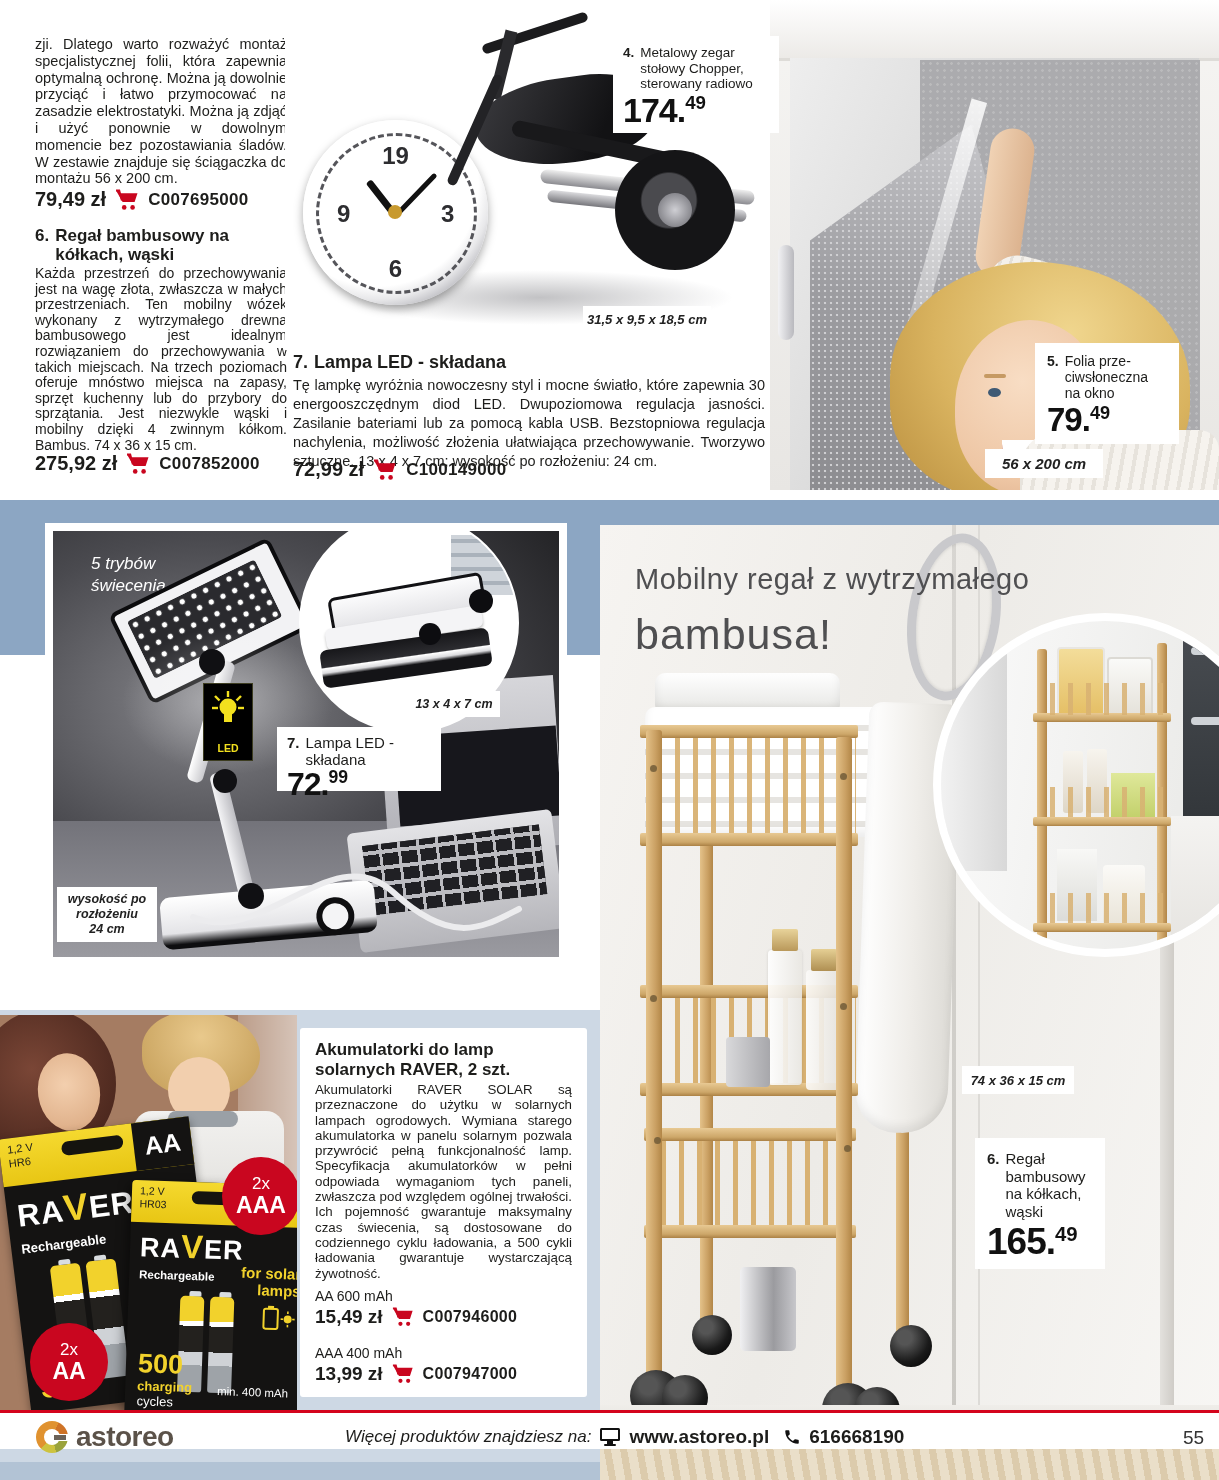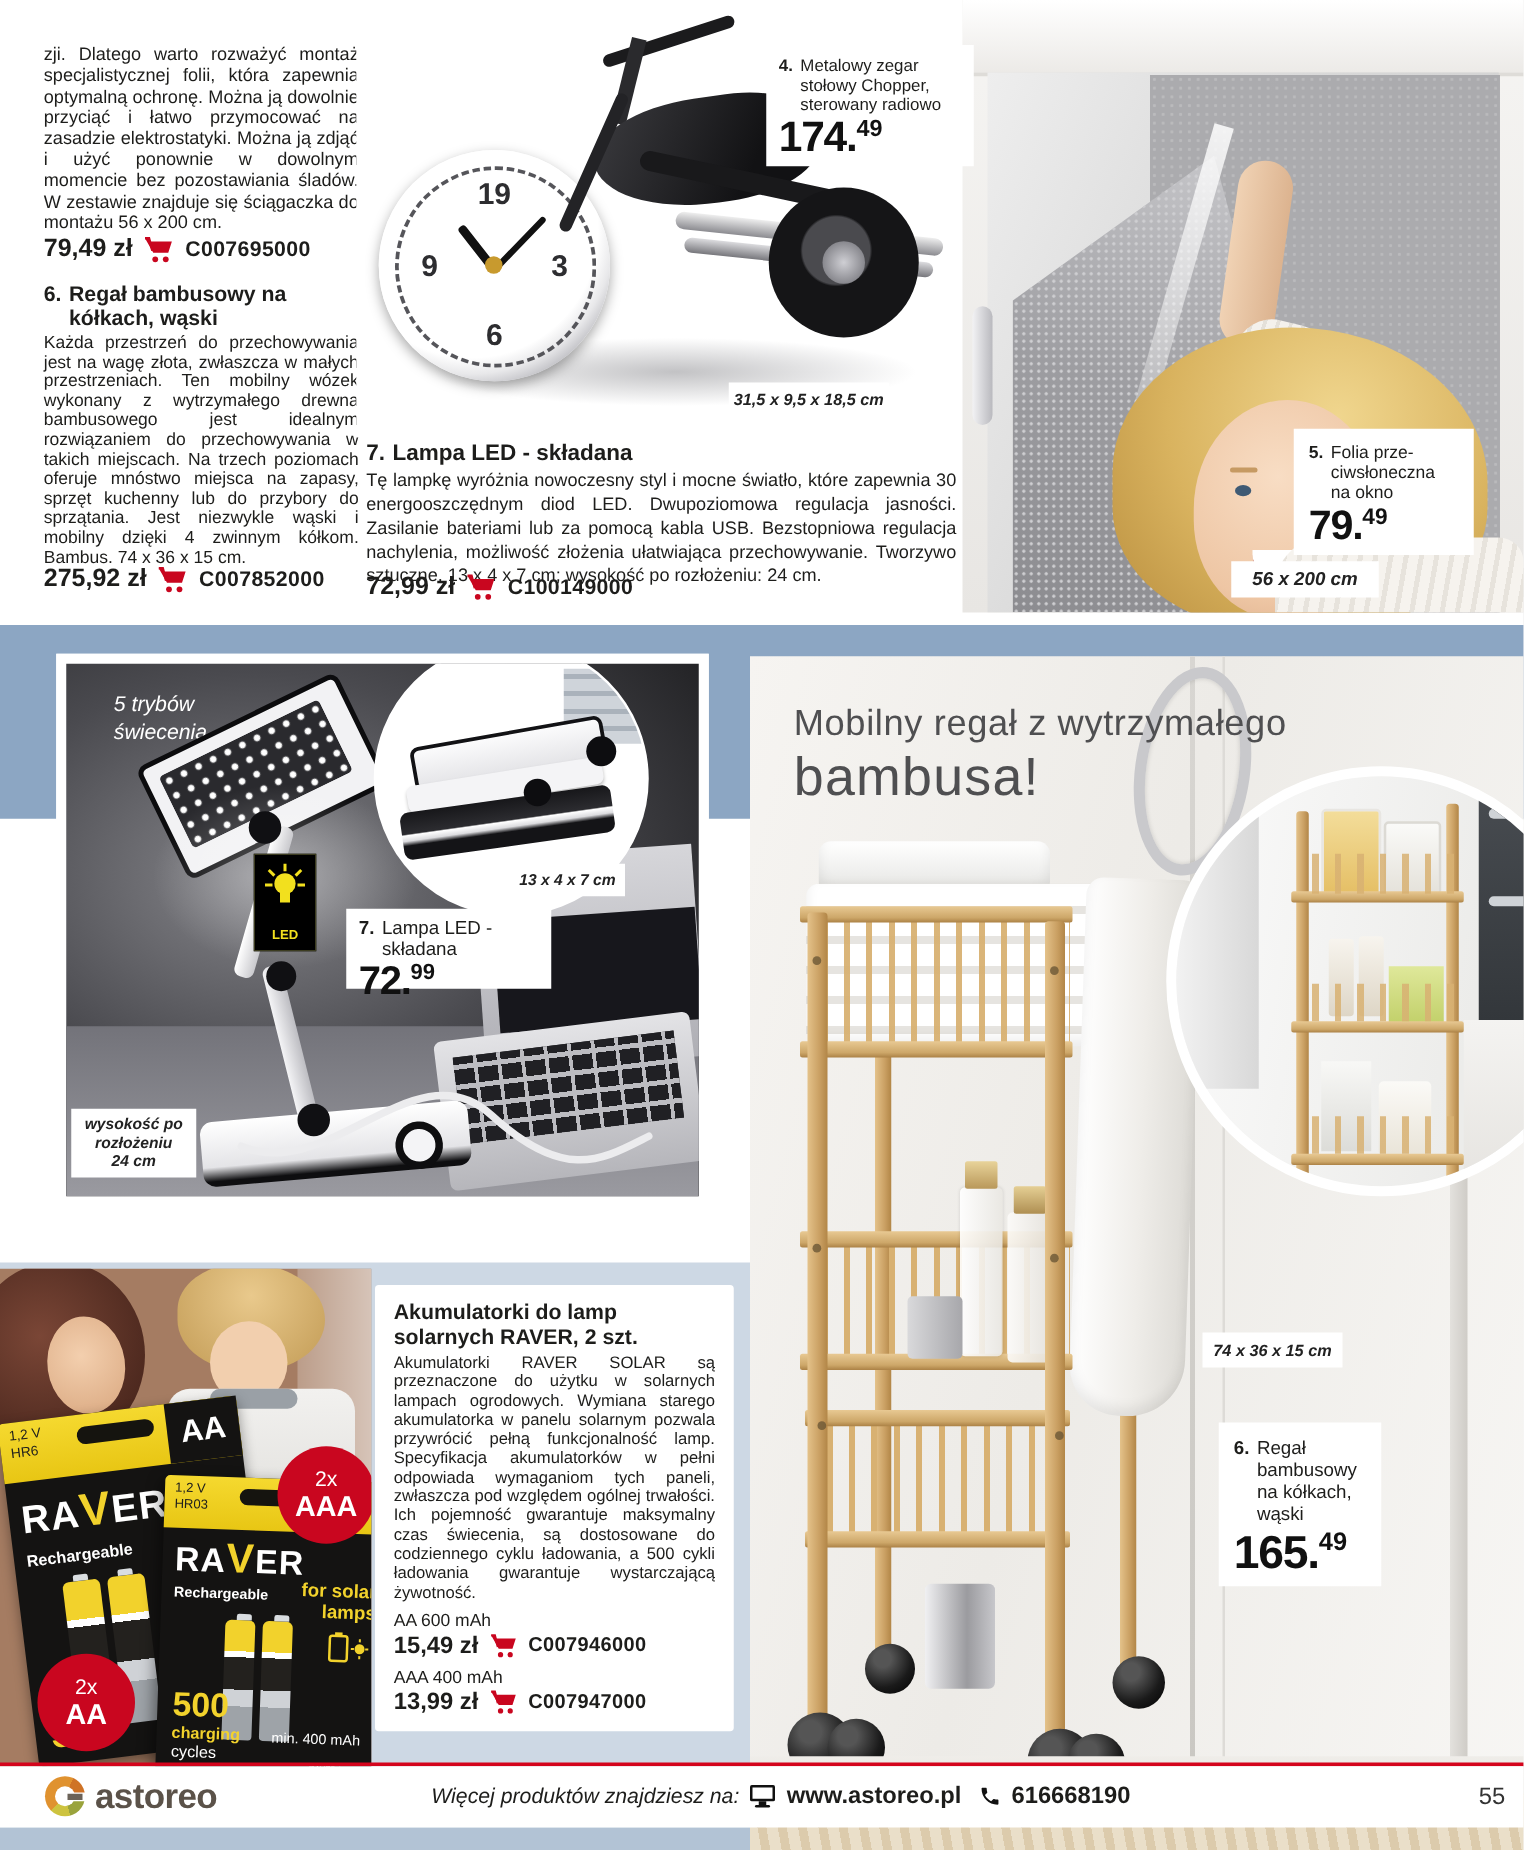--- a/index.html
+++ b/index.html
@@ -253,21 +253,21 @@
 
   <div class="abs" style="left:600px;top:525px;width:703px;height:955px;overflow:hidden;z-index:1;
               background:linear-gradient(105deg,#f6f4f1 0,#edebe7 40%,#f9f8f6 100%)">
     <div class="abs" style="left:352px;top:0;width:4px;height:955px;background:linear-gradient(#d8d6d2,#c9c7c2)"></div>
     <div class="abs" style="left:378px;top:0;width:2px;height:955px;background:#dddbd7"></div>
     <div class="abs" style="left:560px;top:330px;width:14px;height:625px;background:linear-gradient(90deg,#e3e1dd,#cfccc7)"></div>
     <div class="abs" style="left:308px;top:8px;width:74px;height:150px;border:9px solid #c9c9cc;border-radius:50%;transform:rotate(8deg);box-shadow:inset 0 0 4px rgba(0,0,0,.15)"></div>
 
     <div class="abs" style="left:35px;top:38px;color:#4f4f51">
       <div style="font-size:29px;letter-spacing:.5px">Mobilny regał z wytrzymałego</div>
-      <div style="font-size:43px;letter-spacing:1px;margin-top:2px">bambusa!</div>
+      <div style="font-size:43px;letter-spacing:1px;margin-top:14px">bambusa!</div>
     </div>
 
     <div class="woodv" style="left:100px;top:190px;width:13px;height:615px"></div>
     <div class="woodv" style="left:296px;top:182px;width:13px;height:630px"></div>
     <div class="woodh" style="left:96px;top:186px;width:217px;height:11px"></div>
 
     <div class="towel" style="left:55px;top:148px;width:185px;height:42px"></div>
     <div class="towel" style="left:45px;top:182px;width:258px;height:130px;background:repeating-linear-gradient(#ffffff 0 18px,#e6e4e0 18px 24px)"></div>
     <div class="towel" style="left:262px;top:178px;width:92px;height:430px;border-radius:14px 14px 46px 40px;transform:rotate(2deg);
                 background:linear-gradient(90deg,#ffffff,#efede9 55%,#dddbd6)"></div>
@@ -441,35 +441,35 @@
     <div class="pricebar" style="margin-top:2px">
       <span class="pz" style="font-size:19px">15,49 zł</span>
       <svg class="carticon" viewBox="0 0 24 22" style="width:22px">
         <path d="M1 1.5h3.2l.8 2.7h17.5l-2.9 8.9H7.6z" fill="#c9061f"></path>
         <path d="M1 1.5h3.2l2.7 10.1" fill="none" stroke="#c9061f" stroke-width="2"></path>
         <circle cx="9.2" cy="18.4" r="2.3" fill="#c9061f"></circle>
           <circle cx="17.6" cy="18.4" r="2.3" fill="#c9061f"></circle>
       </svg>
       <span class="code" style="font-size:16px">C007946000</span>
     </div>
-    <div style="font-size:14px;margin-top:5px">AAA 400 mAh</div>
+    <div style="font-size:14px;margin-top:17px">AAA 400 mAh</div>
     <div class="pricebar" style="margin-top:2px">
       <span class="pz" style="font-size:19px">13,99 zł</span>
       <svg class="carticon" viewBox="0 0 24 22" style="width:22px">
         <path d="M1 1.5h3.2l.8 2.7h17.5l-2.9 8.9H7.6z" fill="#c9061f"></path>
         <path d="M1 1.5h3.2l2.7 10.1" fill="none" stroke="#c9061f" stroke-width="2"></path>
         <circle cx="9.2" cy="18.4" r="2.3" fill="#c9061f"></circle>
           <circle cx="17.6" cy="18.4" r="2.3" fill="#c9061f"></circle>
       </svg>
       <span class="code" style="font-size:16px">C007947000</span>
     </div>
   </div>
 
   <div class="abs" style="left:0;top:1410px;width:1219px;height:3px;background:#d4041c;z-index:8"></div>
-  <div class="abs" style="left:0;top:1413px;width:1219px;height:49px;background:#fff;z-index:8">
+  <div class="abs" style="left:0;top:1413px;width:1219px;height:36px;background:#fff;z-index:8">
 
     <div class="abs" style="left:36px;top:8px;display:flex;align-items:center;gap:8px">
       <div style="width:32px;height:32px;border-radius:50%;position:relative;
                   background:conic-gradient(from -70deg,#e0922f 0 95deg,#cf7326 95deg 150deg,#9aa33c 150deg 235deg,#cdc33f 235deg 295deg,#e0922f 295deg 360deg)">
         <div style="position:absolute;left:8px;top:8px;width:16px;height:16px;border-radius:50%;background:#fff"></div>
         <div style="position:absolute;left:16px;top:13px;width:16px;height:7px;background:#fff"></div>
         <div style="position:absolute;left:18px;top:14px;width:12px;height:5px;background:#6b6258"></div>
       </div>
       <span class="b" style="font-size:28px;color:#5b5249;letter-spacing:-.5px">astoreo</span>
     </div>

